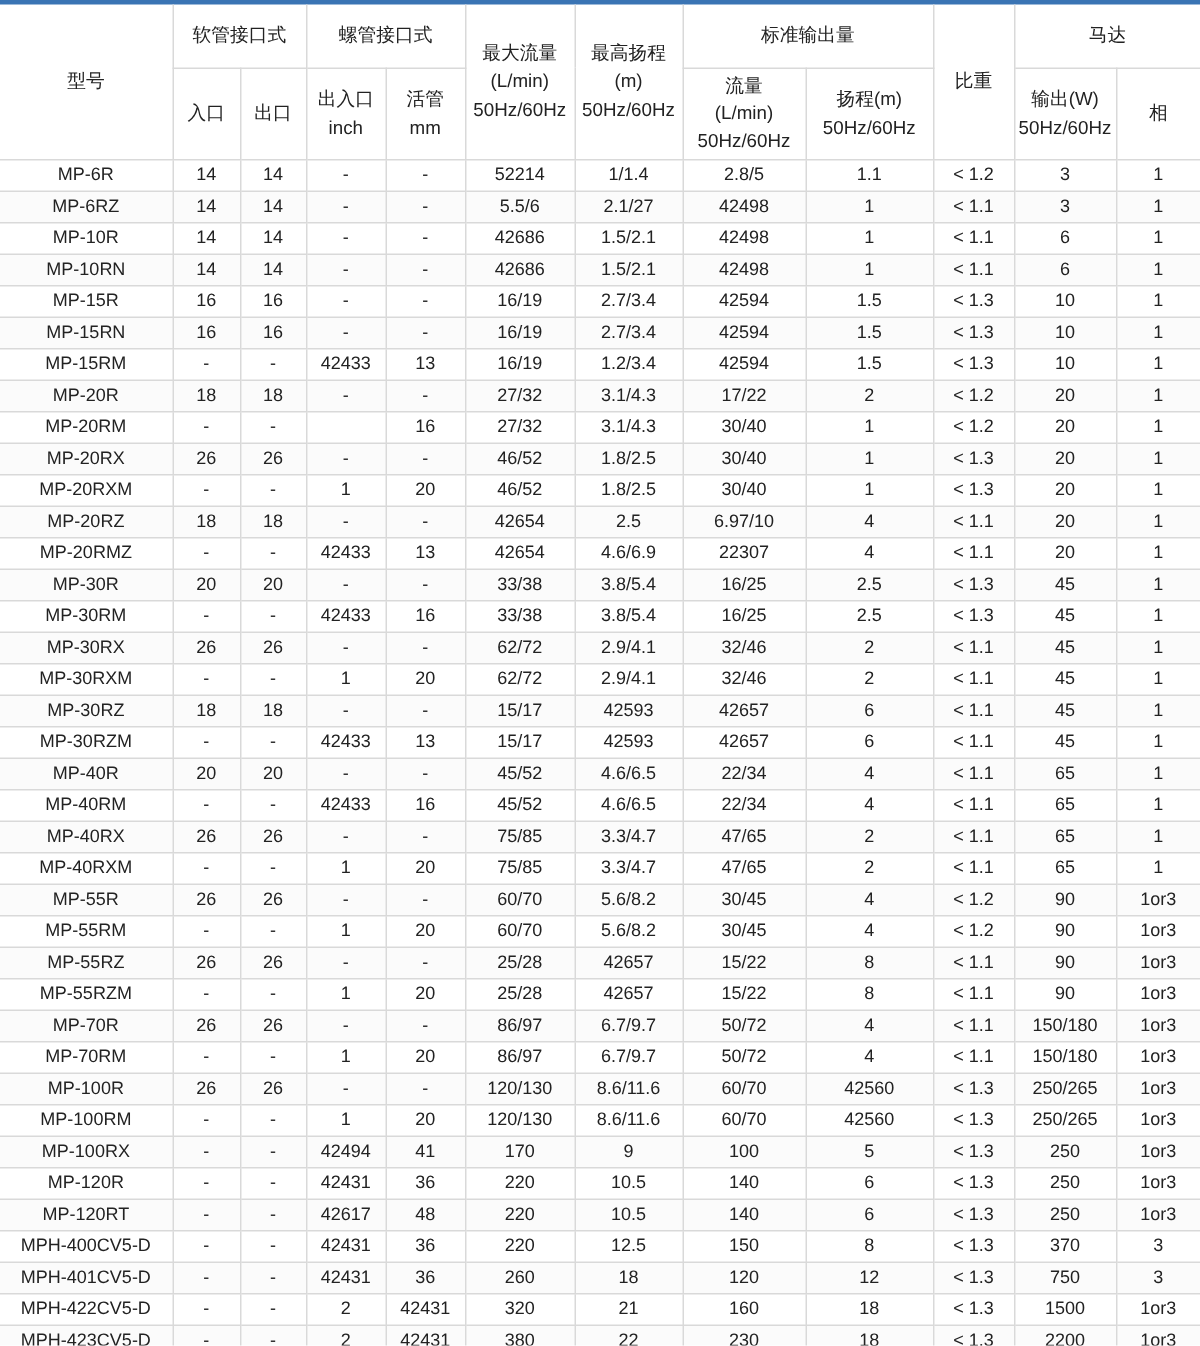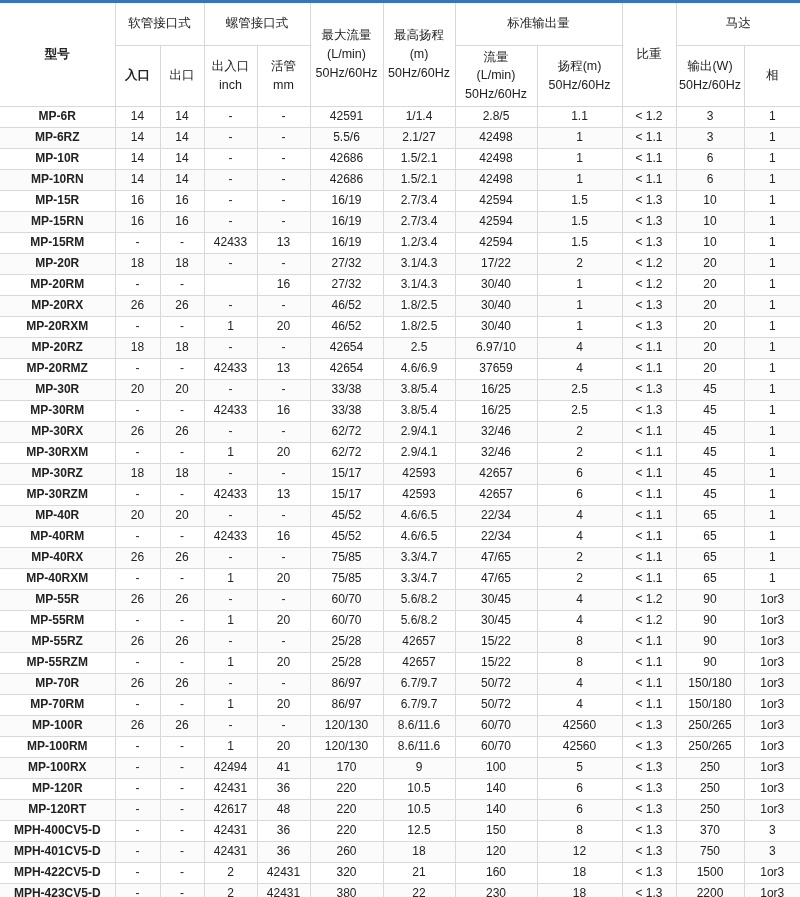--- a/index.html
+++ b/index.html
@@ -16,21 +16,21 @@
     border-collapse:collapse;
     table-layout:fixed;
   }
   .spec th, .spec td {
     border:1px solid #d9d9d9;
     text-align:center;
     vertical-align:middle;
     font-weight:normal;
     overflow:hidden;
   }
-  .spec th:first-child, .spec td:first-child { border-left:none;font-weight:bold; }
+  .spec th:first-child, .spec td:first-child { border-left:none; }
   .spec th:last-child,  .spec td:last-child  { border-right:none; }
   .spec thead tr:first-child th { border-top:none; }
   .spec th {
     font-size:12.5px;
     line-height:1.5;
     white-space:pre-line;
     color:#222222;
     background:#ffffff;
     padding:2px 1px;
   }
@@ -97,21 +97,21 @@
       <th>相</th>
     </tr>
   </thead>
   <tbody>
       <tr>
         <td>MP-6R</td>
         <td>14</td>
         <td>14</td>
         <td>-</td>
         <td>-</td>
-        <td>42591</td>
+        <td>52214</td>
         <td>1/1.4</td>
         <td>2.8/5</td>
         <td>1.1</td>
         <td>&lt; 1.2</td>
         <td>3</td>
         <td>1</td>
       </tr>
       <tr>
         <td>MP-6RZ</td>
         <td>14</td>
@@ -267,21 +267,21 @@
         <td>1</td>
       </tr>
       <tr>
         <td>MP-20RMZ</td>
         <td>-</td>
         <td>-</td>
         <td>42433</td>
         <td>13</td>
         <td>42654</td>
         <td>4.6/6.9</td>
-        <td>37659</td>
+        <td>22307</td>
         <td>4</td>
         <td>&lt; 1.1</td>
         <td>20</td>
         <td>1</td>
       </tr>
       <tr>
         <td>MP-30R</td>
         <td>20</td>
         <td>20</td>
         <td>-</td>

